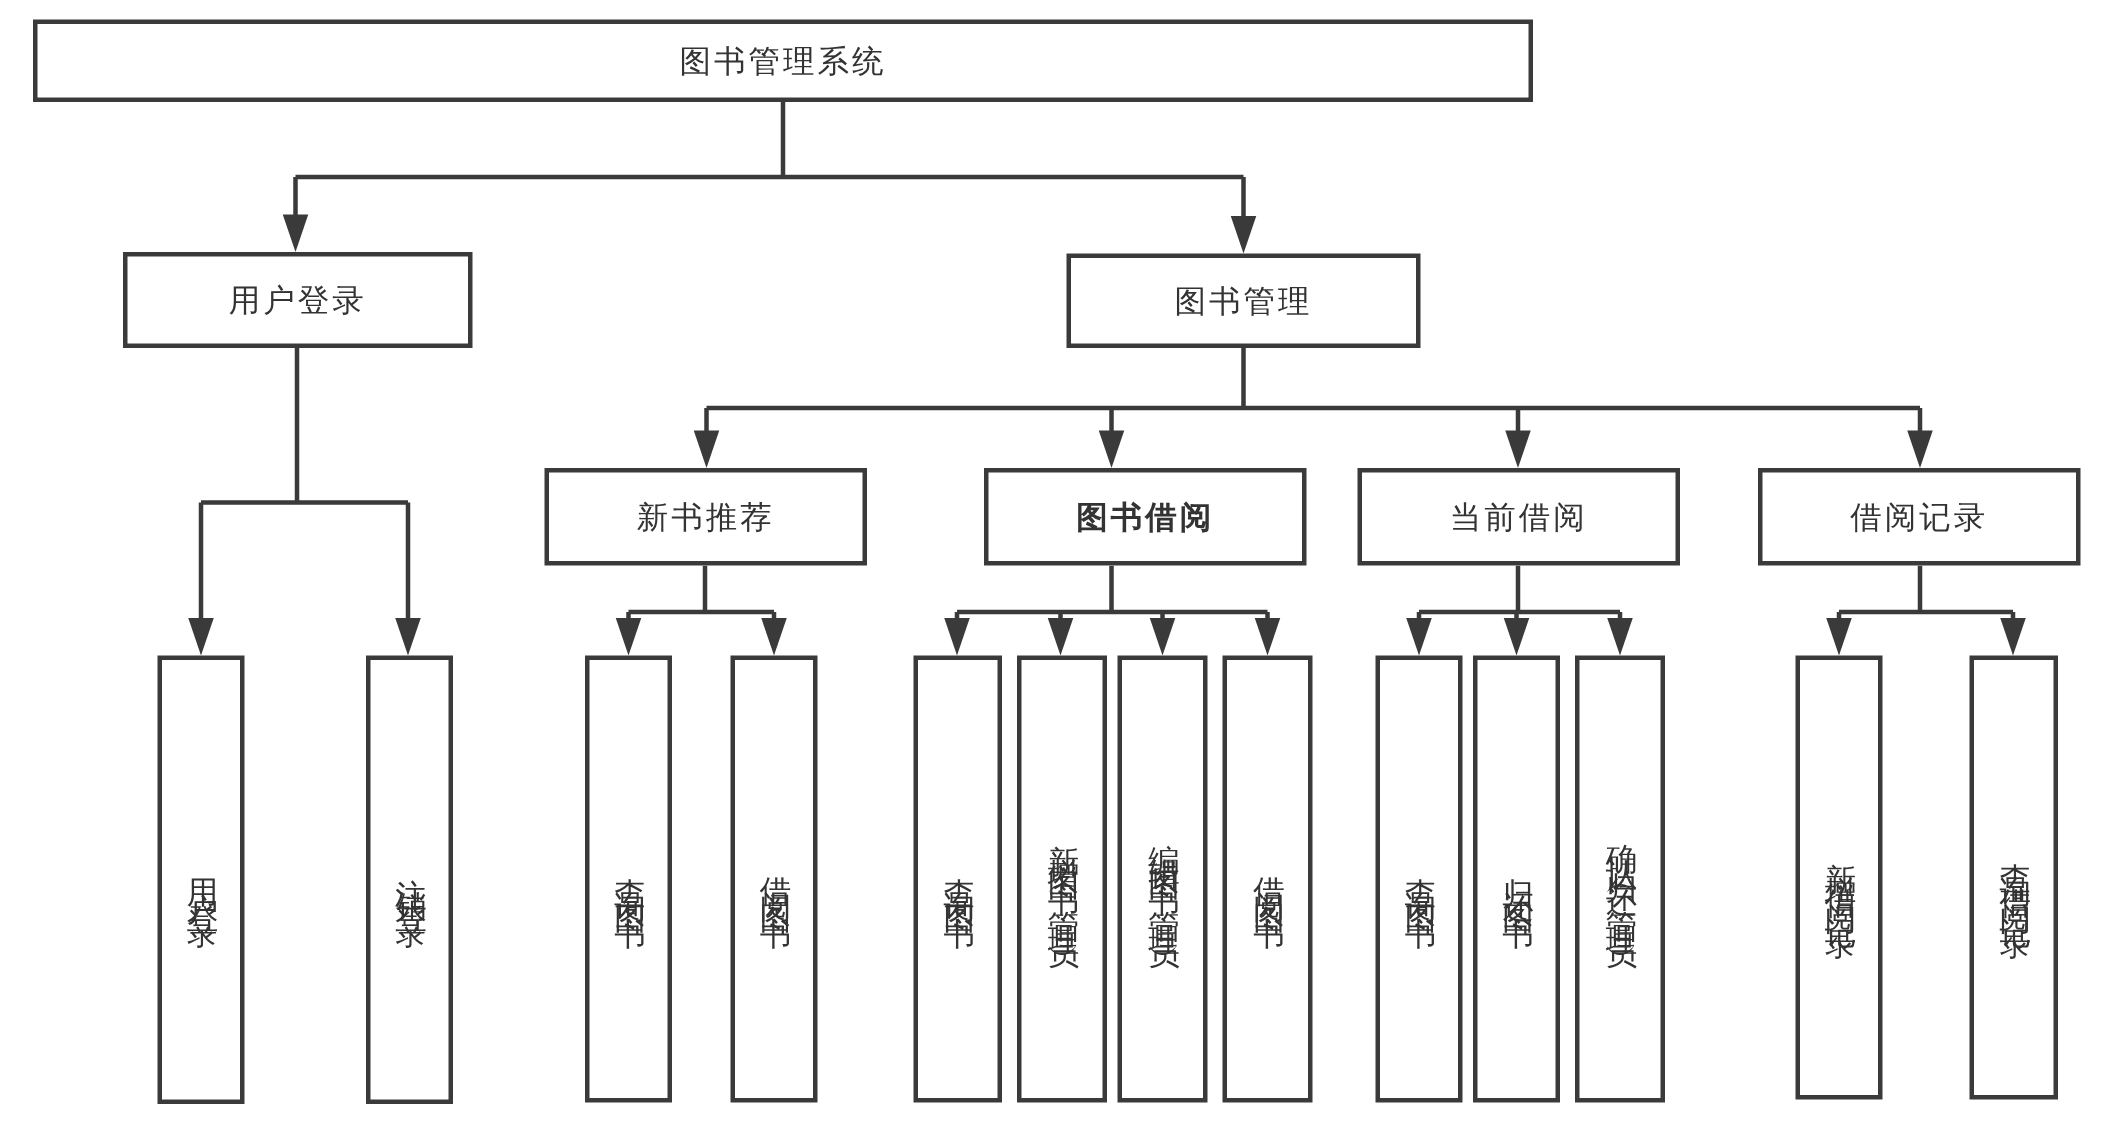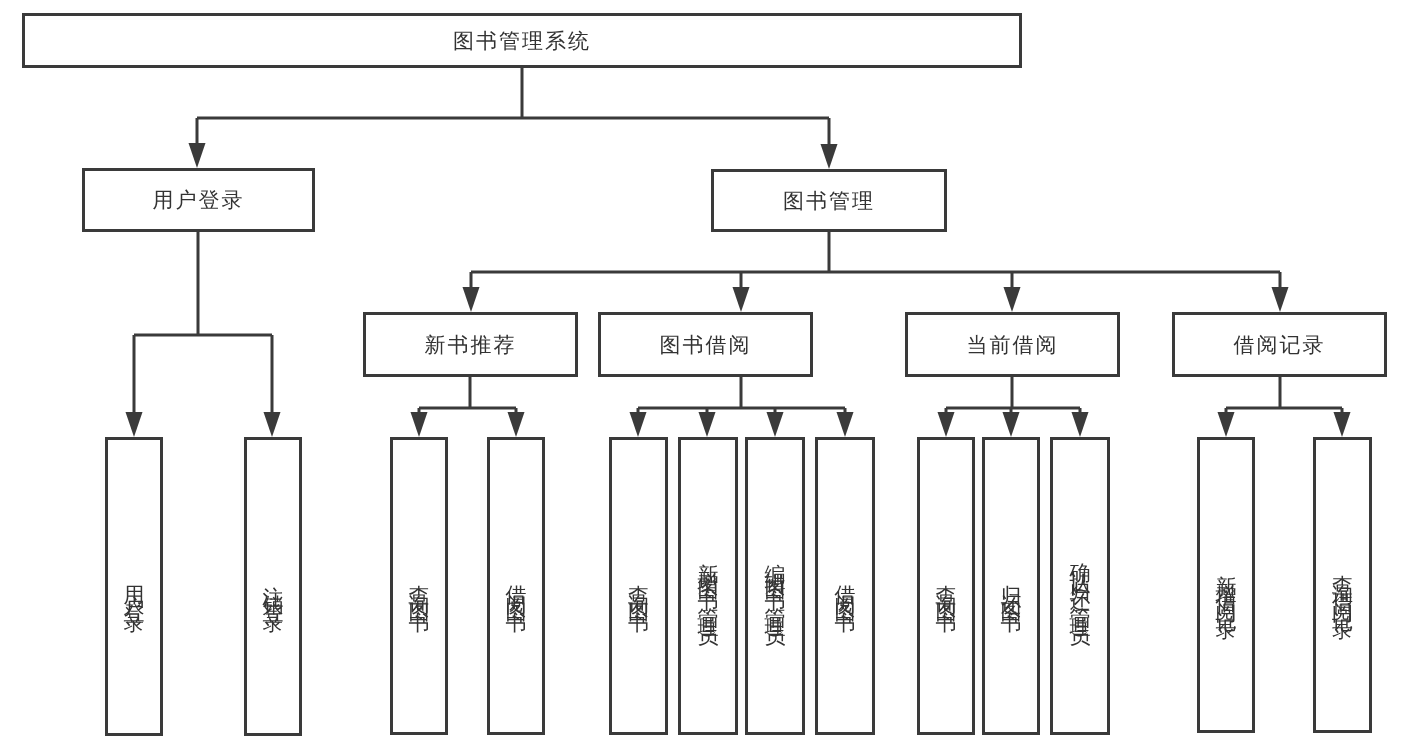--- a/index.html
+++ b/index.html
@@ -113,21 +113,21 @@
   <div class="node hnode" style="left:82px; top:168px; width:233px; height:64px;">
     <span>用户登录</span>
   </div>
   <div class="node hnode" style="left:363px; top:312px; width:215px; height:65px;">
     <span>新书推荐</span>
   </div>
 
   <div class="node hnode" style="left:711px; top:169px; width:236px; height:63px;">
     <span>图书管理</span>
   </div>
-  <div class="node hnode" style="left:598px; top:312px; width:215px; height:65px;">
+  <div class="node hnode" style="left:656px; top:312px; width:215px; height:65px;font-weight:bold;">
     <span>图书借阅</span>
   </div>
   <div class="node hnode" style="left:1172px; top:312px; width:215px; height:65px;">
     <span>借阅记录</span>
   </div>
   <div class="node hnode" style="left:905px; top:312px; width:215px; height:65px;">
     <span>当前借阅</span>
   </div>
 
   <div class="node vnode" style="left:105px; top:437px; width:58px; height:299px;">

